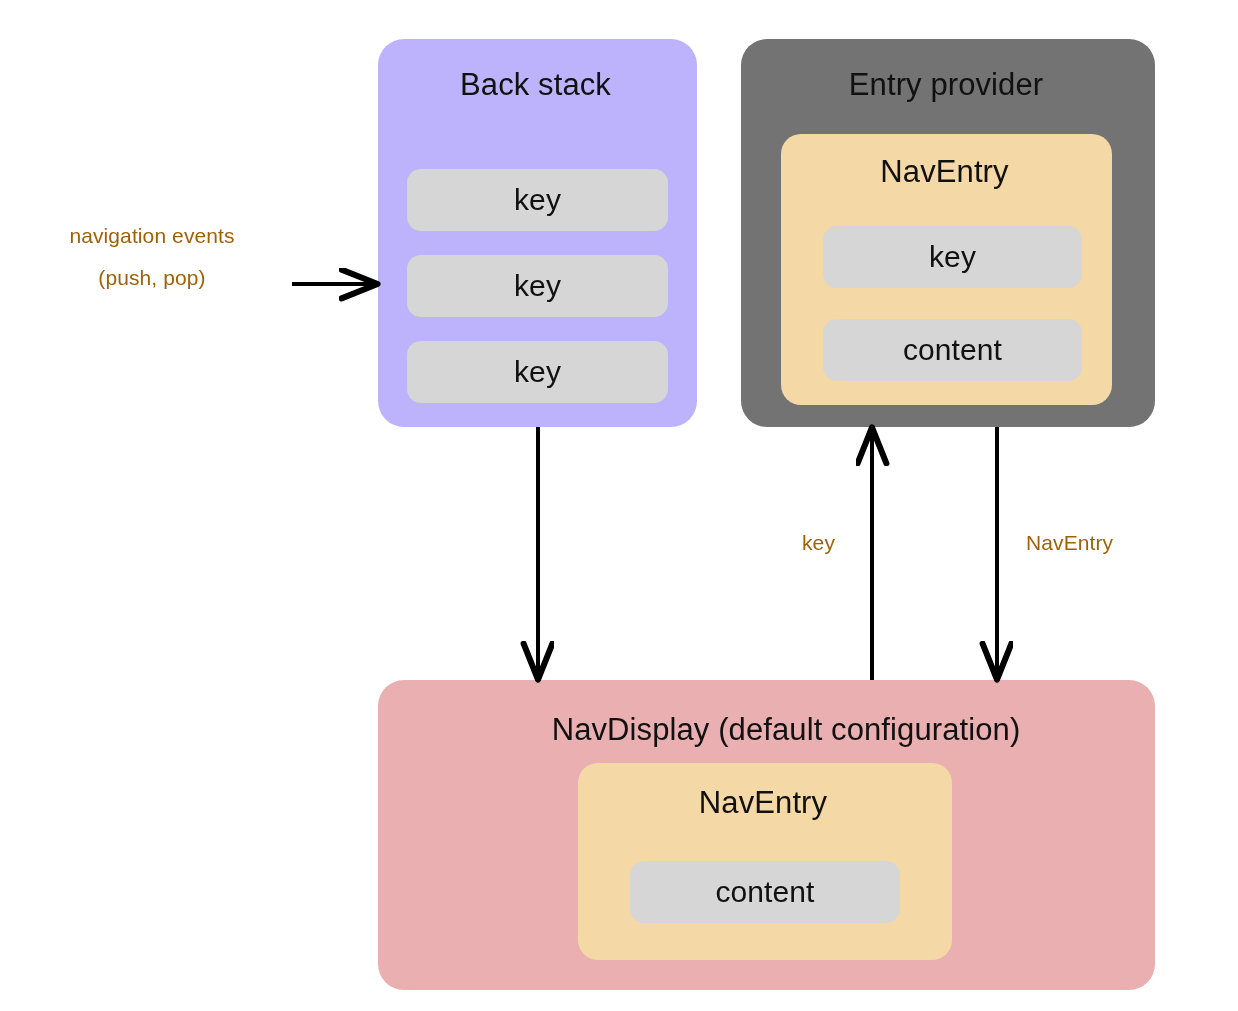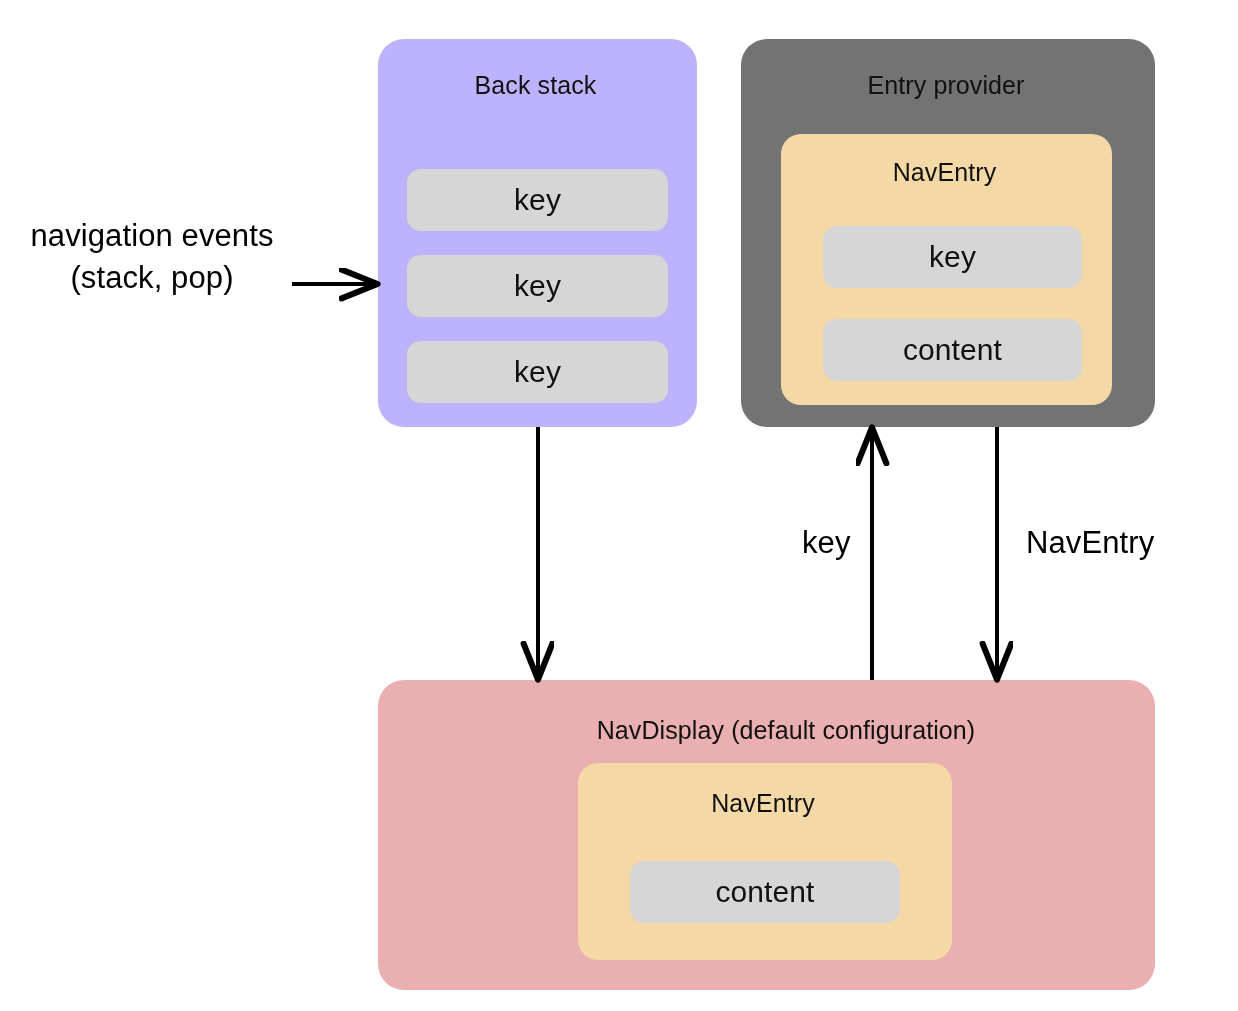--- a/index.html
+++ b/index.html
@@ -38,21 +38,21 @@
     align-items: center;
     justify-content: center;
   }
 
   .box-title {
     position: absolute;
     left: 0;
     right: 4px;
     text-align: center;
     color: #111111;
-    font-size: 25px;
+    font-size: 31px;
     line-height: 36px;
     letter-spacing: 0.1px;
     white-space: nowrap;
   }
 
   .chip-label {
     color: #111111;
     font-size: 30px;
     line-height: 34px;
     letter-spacing: 0.1px;
@@ -76,22 +76,22 @@
   
   #ep-chip-key     { left: 42px; top: 92px;  width: 259px; height: 62px; }
   #ep-chip-content { left: 42px; top: 185px; width: 259px; height: 62px; }
 
   
   #nd-chip-content { left: 52px; top: 98px; width: 270px; height: 62px; }
 
   
   .free-label {
     position: absolute;
-    color: #000000;
-    font-size: 31px;
+    color: #a16207;
+    font-size: 21px;
     line-height: 42px;
     letter-spacing: 0.1px;
     white-space: nowrap;
   }
   #nav-events-label {
     left: 12px;
     top: 215px;
     width: 280px;
     text-align: center;
   }
@@ -108,21 +108,21 @@
     pointer-events: none;
   }
 </style>
 </head>
 <body>
 
 <div id="canvas">
 
   <div id="nav-events-label" class="free-label">
     <div>navigation events</div>
-    <div>(stack, pop)</div>
+    <div>(push, pop)</div>
   </div>
 
   <div id="back-stack-box" class="box container-box">
     <div class="box-title" style="top:28px;">Back stack</div>
 
     <div id="bs-chip-0" class="chip gray-chip">
       <span class="chip-label">key</span>
     </div>
     <div id="bs-chip-1" class="chip gray-chip">
       <span class="chip-label">key</span>

